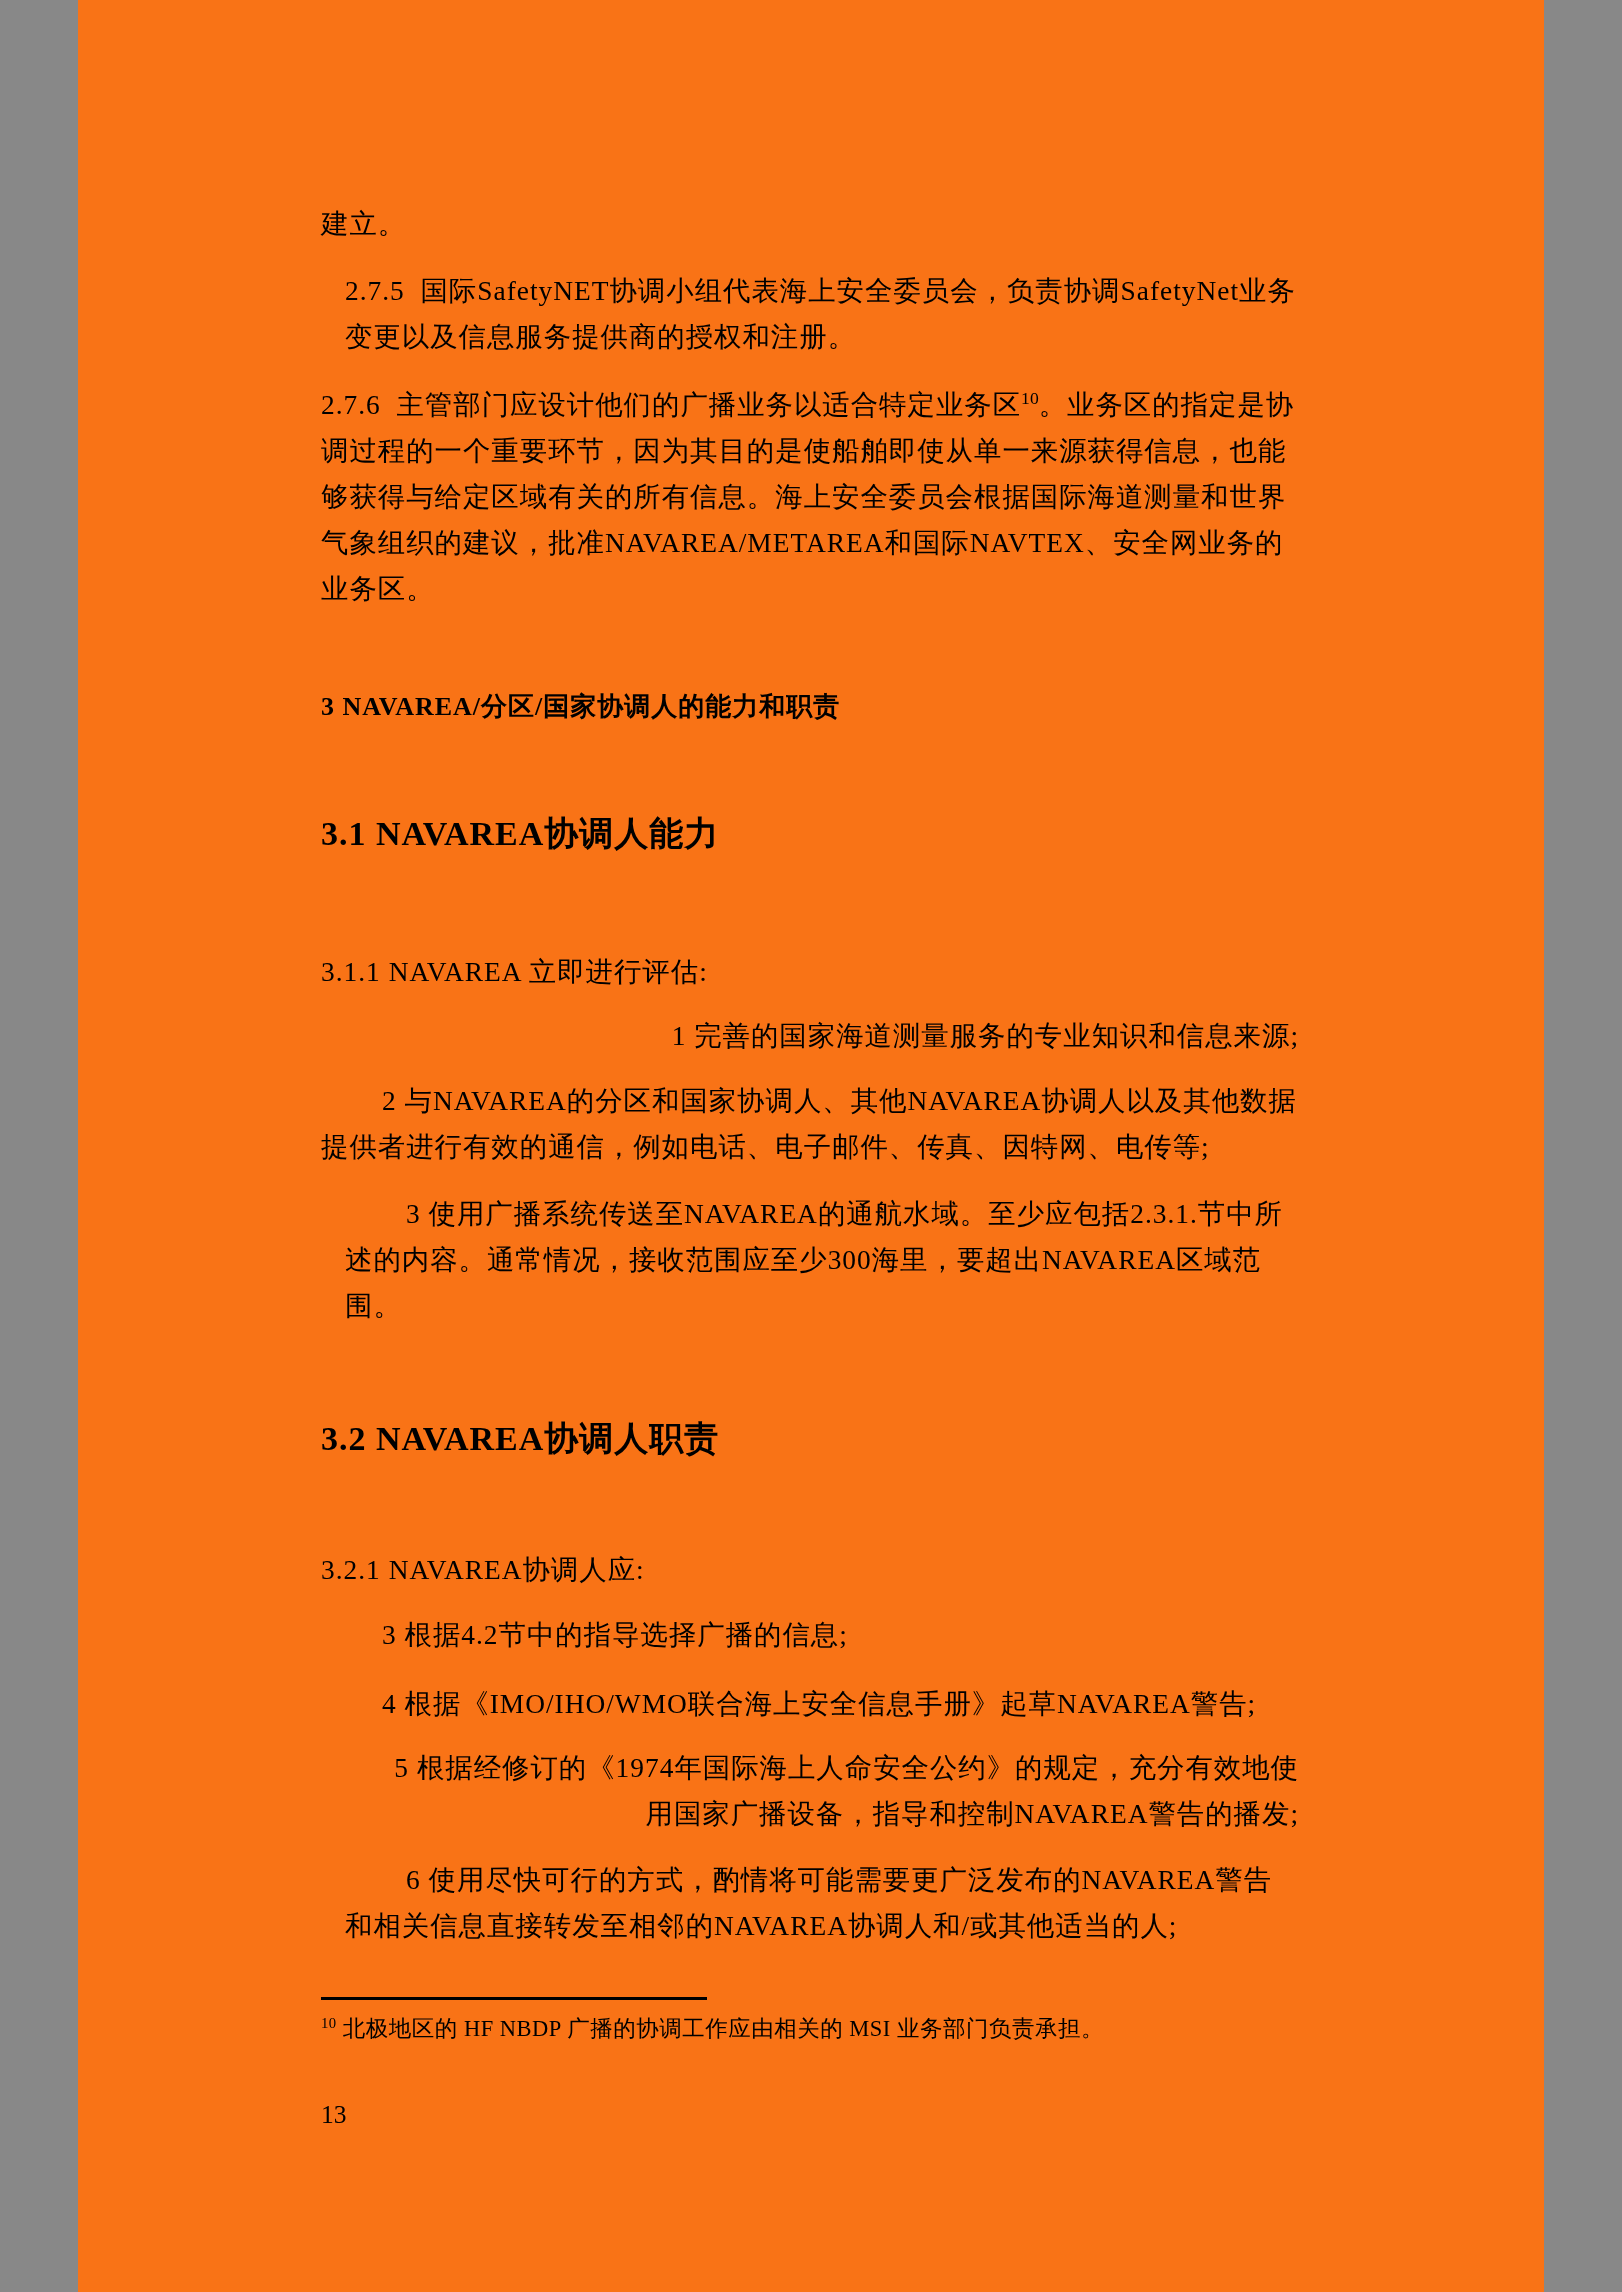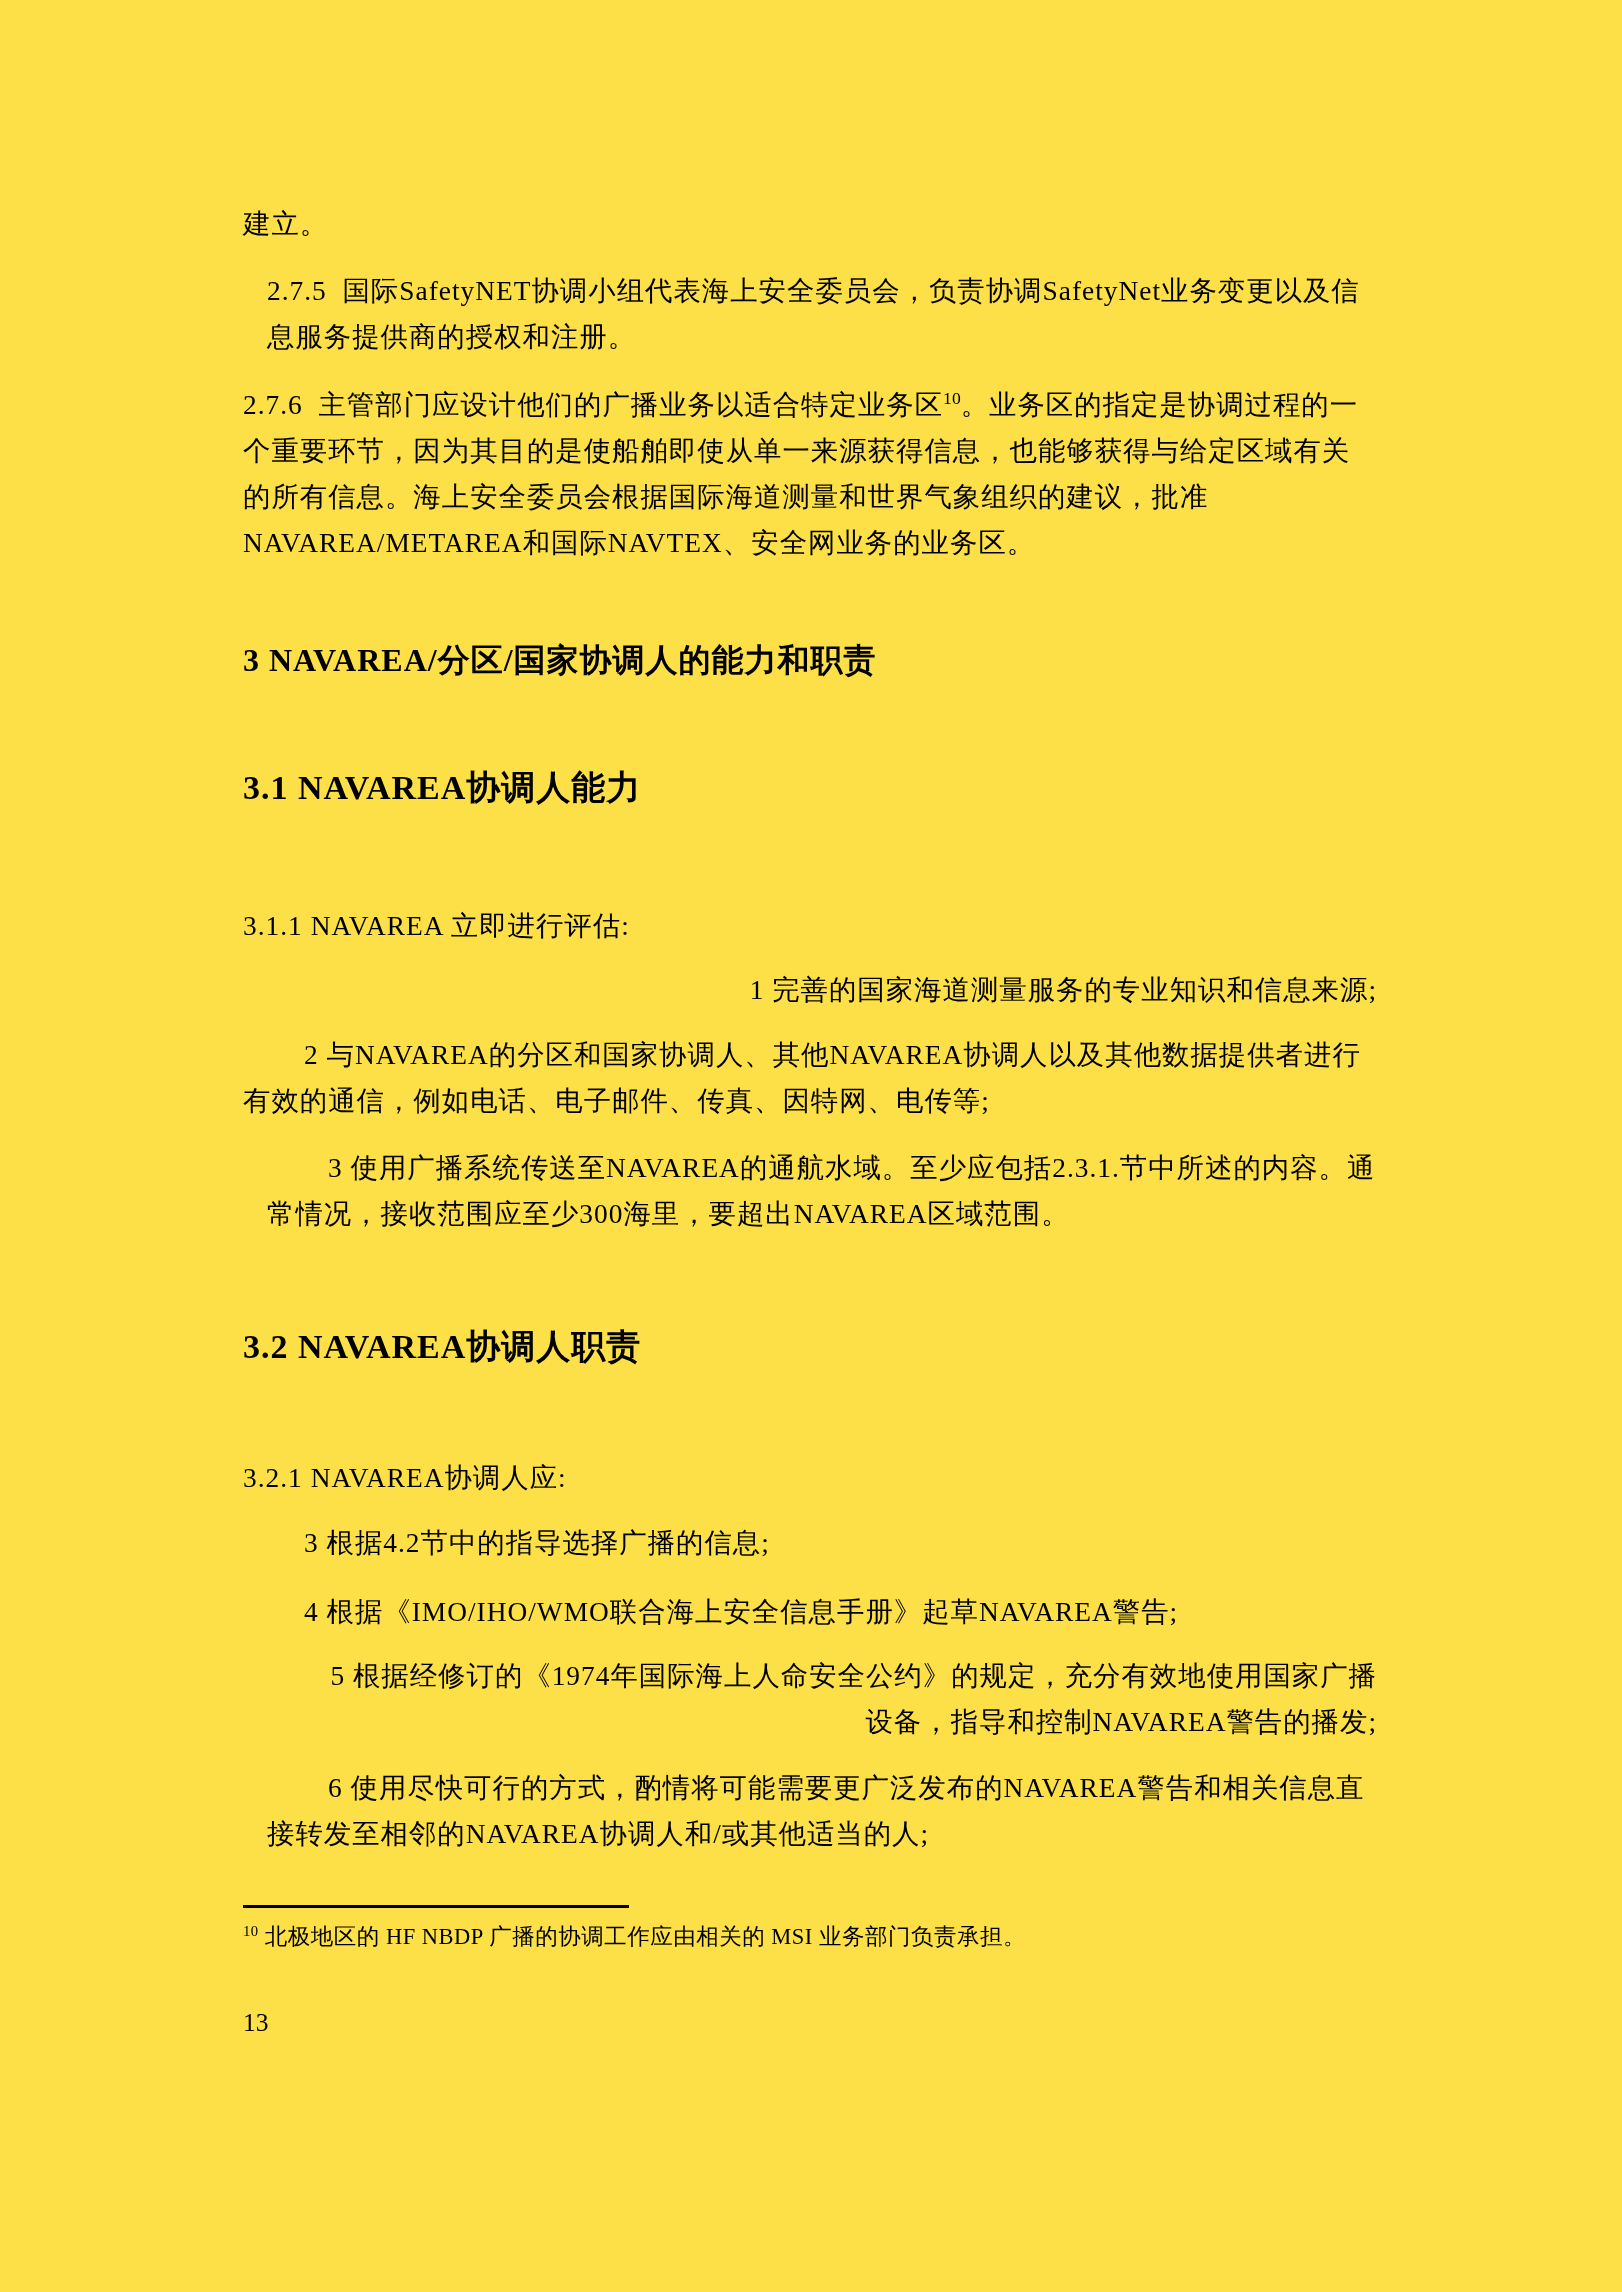--- a/index.html
+++ b/index.html
@@ -1,37 +1,37 @@
 <!DOCTYPE html>
 <html><head>
 <meta charset="utf-8">
 <style>
   html, body { margin: 0; padding: 0; background: #888; }
   .page {
     position: relative;
-    width: 1622px;
+    width: 1466px;
     height: 2293px;
     margin: 0 auto;
-    background: #fde047;
+    background: #f97316;
     color: #000000;
     box-sizing: border-box;
     padding: 201px 245px 0 243px;
     overflow: hidden;
     font-family: "Liberation Serif", "DejaVu Serif", serif;
   }
   .body-text, .item, .para {
     font-size: 27.4px;
     line-height: 46px;
     letter-spacing: 1px;
     margin: 0;
     white-space: pre-wrap;
   }
   .item { text-indent: 61px; }
   .h1 {
-    font-size: 32px;
+    font-size: 26px;
     line-height: 57px;
     font-weight: bold;
     letter-spacing: 1px;
     margin: 0;
     white-space: pre-wrap;
   }
   .h2 {
     font-size: 34px;
     line-height: 47px;
     font-weight: bold;

